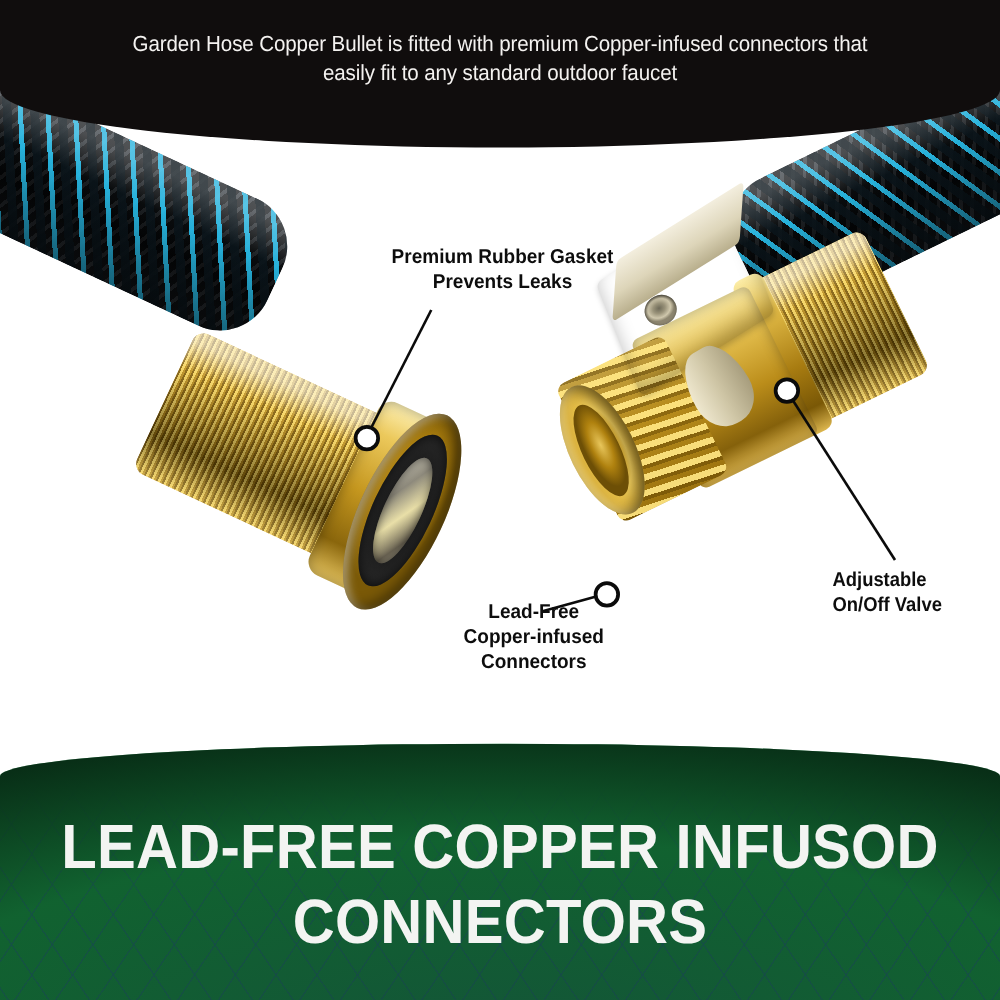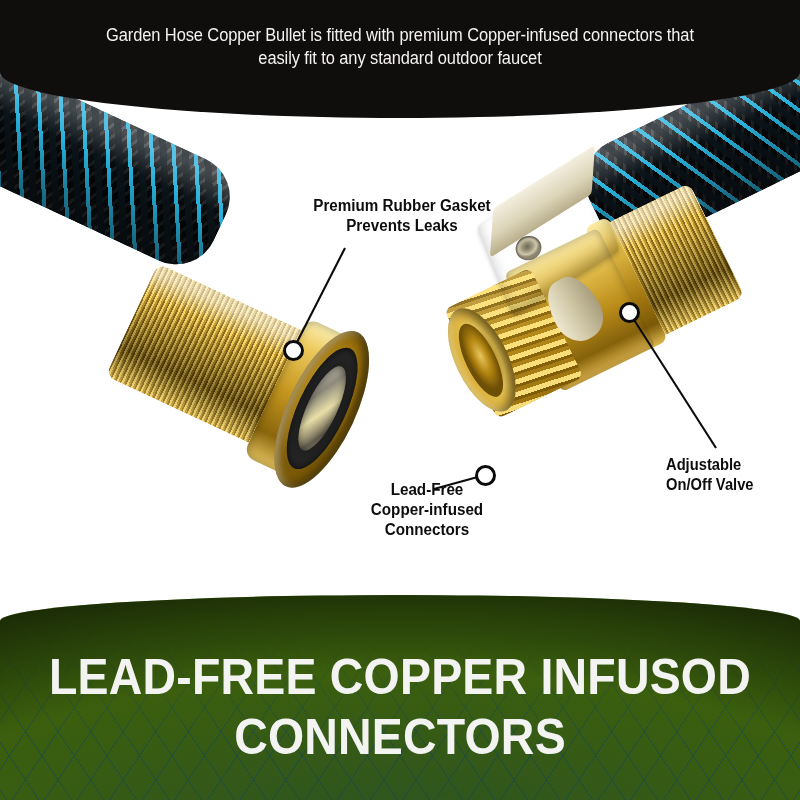--- a/index.html
+++ b/index.html
@@ -13,21 +13,21 @@
      border-bottom-left-radius:50% 46px;border-bottom-right-radius:50% 46px;
      z-index:6;}
   .header-text{position:absolute;left:40px;top:24px;width:720px;
      text-align:center;color:#f4f2f0;font-size:17.5px;line-height:23px;
      font-family:"Liberation Sans",sans-serif;font-weight:400;
      letter-spacing:-.1px;transform:scaleX(.94);transform-origin:50% 0;}
   .header-text span{display:block;}
 
   
   .banner{position:absolute;left:0;bottom:0;width:800px;height:205px;
-     background:#4d7c0f;overflow:hidden;z-index:6;
+     background:#15803d;overflow:hidden;z-index:6;
      border-top-left-radius:50% 26px;border-top-right-radius:50% 26px;}
   .banner-lattice{position:absolute;left:-20px;right:-20px;top:30px;bottom:-10px;
      background-image:
        repeating-linear-gradient(56deg,rgba(30,96,102,.58) 0 1.1px,transparent 1.1px 27px),
        repeating-linear-gradient(-56deg,rgba(30,96,102,.58) 0 1.1px,transparent 1.1px 27px);
      -webkit-mask-image:linear-gradient(to bottom,transparent 0,rgba(0,0,0,.35) 22%,#000 60%,#000 100%);
              mask-image:linear-gradient(to bottom,transparent 0,rgba(0,0,0,.35) 22%,#000 60%,#000 100%);}
   .banner-vig{position:absolute;inset:0;
      background:radial-gradient(115% 150% at 50% 120%,rgba(18,48,52,.55) 0%,rgba(5,8,8,.25) 55%,rgba(0,0,0,.85) 100%);}
   .banner-text{position:absolute;left:0;right:0;top:52px;text-align:center;

